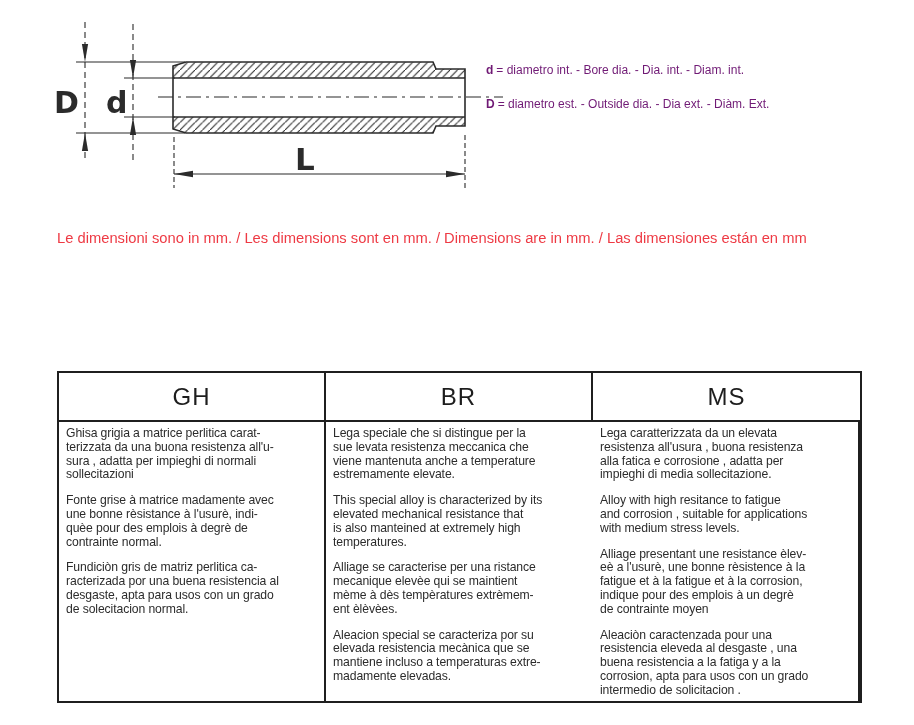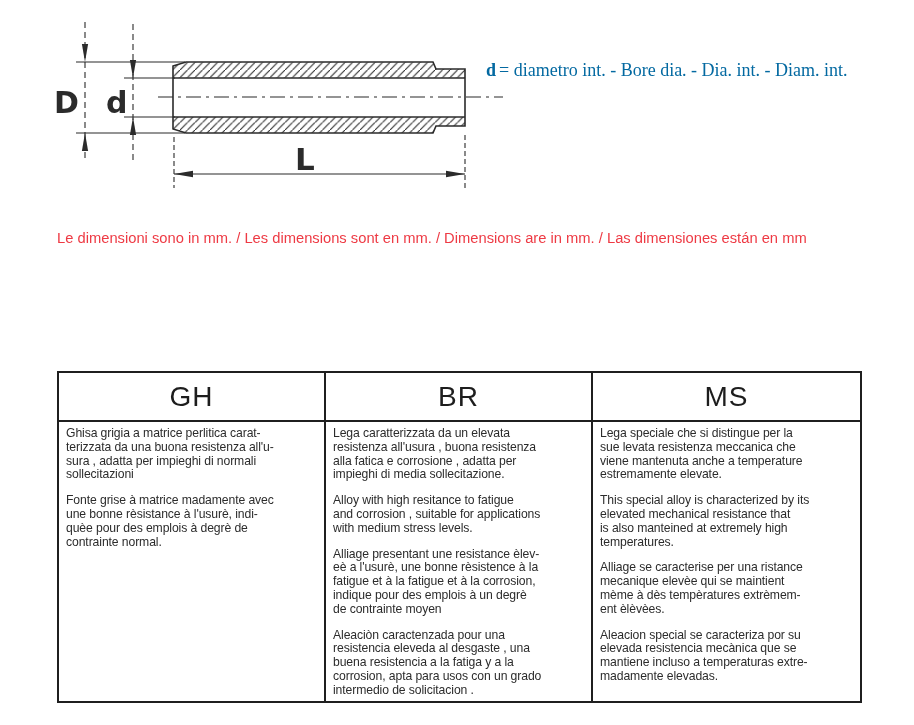--- a/index.html
+++ b/index.html
@@ -5,39 +5,39 @@
   html,body{margin:0;padding:0;}
   body{
     width:914px;height:725px;position:relative;background:#ffffff;
     font-family:"Liberation Sans", sans-serif;color:#2c2c2c;overflow:hidden;
   }
   
   .drawing{position:absolute;left:45px;top:10px;width:460px;height:200px;}
   .drawing svg{display:block;}
   .dim-label{font-family:"DejaVu Sans", sans-serif;font-weight:bold;fill:#2b2b2b;}
   
-  .legend{position:absolute;left:486px;top:60px;color:#0369a1;font-size:18px;font-family:Liberation Serif, serif;}
+  .legend{position:absolute;left:486px;top:60px;color:#701a75;font-size:12px;}
   .legend-line{height:20px;line-height:20px;margin-bottom:14px;white-space:nowrap;}
   .legend-line b{font-weight:bold;}
   .legend-line span{margin-left:3px;}
   
   .note{
     position:absolute;left:57px;top:229px;color:#ee3a44;font-size:15.5px;
     white-space:nowrap;transform:scaleX(0.95);transform-origin:left center;
   }
   
   .spec-table{
     position:absolute;left:57px;top:371px;width:805px;height:332px;
     border:2px solid #1f1f1f;box-sizing:border-box;
     display:grid;grid-template-columns:1fr 1fr 1fr;grid-template-rows:49px 1fr;
   }
   .th{
     border-right:2px solid #1f1f1f;border-bottom:2px solid #1f1f1f;
     display:flex;align-items:center;justify-content:center;
-    font-size:28px;letter-spacing:1px;color:#1d1d1d;
+    font-size:24px;letter-spacing:1px;color:#1d1d1d;
   }
   .th.last{border-right:none;}
   .td{
     border-right:2px solid #1f1f1f;padding:5px 20px 0 7px;overflow:hidden;
     font-size:12.2px;line-height:13.8px;letter-spacing:-0.1px;color:#2c2c2c;
   }
   .td.last{border-right:none;}
   .para{white-space:pre-line;margin:0 0 12px 0;}
   .para:last-child{margin-bottom:0;}
 </style>
@@ -98,69 +98,76 @@
     <text class="dim-label" x="9" y="103" font-size="30">D</text>
     <text class="dim-label" x="61" y="103" font-size="30">d</text>
     <text class="dim-label" x="250" y="160" font-size="31">L</text>
   </svg>
 </div>
 
 <div class="legend">
   <div class="legend-line">
     <b>d</b><span>= diametro int. - Bore dia. - Dia. int. - Diam. int.</span>
   </div>
+  <div class="legend-line">
+    <b>D</b><span>= diametro est. - Outside dia. - Dia ext. - Diàm. Ext.</span>
+  </div>
 </div>
 
 <div class="note">Le dimensioni sono in mm. / Les dimensions sont en mm. / Dimensions are in mm. / Las dimensiones están en mm</div>
 
 <div class="spec-table">
   <div class="th">GH</div>
   <div class="th">BR</div>
   <div class="th last">MS</div>
 
   <div class="td">
     <div class="para">Ghisa grigia a matrice perlitica carat-
 terizzata da una buona resistenza all'u-
 sura , adatta per impieghi di normali
 sollecitazioni</div>
     <div class="para">Fonte grise à matrice madamente avec
 une bonne rèsistance à l'usurè, indi-
 quèe pour des emplois à degrè de
 contrainte normal.</div>
+    <div class="para">Fundiciòn gris de matriz perlitica ca-
+racterizada por una buena resistencia al
+desgaste, apta para usos con un grado
+de solecitacion normal.</div>
+  </div>
+  <div class="td last">
+    <div class="para">Lega speciale che si distingue per la
+sue levata resistenza meccanica che
+viene mantenuta anche a temperature
+estremamente elevate.</div>
+    <div class="para">This special alloy is characterized by its
+elevated mechanical resistance that
+is also manteined at extremely high
+temperatures.</div>
+    <div class="para">Alliage se caracterise per una ristance
+mecanique elevèe qui se maintient
+mème à dès tempèratures extrèmem-
+ent èlèvèes.</div>
+    <div class="para">Aleacion special se caracteriza por su
+elevada resistencia mecànica que se
+mantiene incluso a temperaturas extre-
+madamente elevadas.</div>
   </div>
   <div class="td">
     <div class="para">Lega caratterizzata da un elevata
 resistenza all'usura , buona resistenza
 alla fatica e corrosione , adatta per
 impieghi di media sollecitazione.</div>
     <div class="para">Alloy with high resitance to fatigue
 and corrosion , suitable for applications
 with medium stress levels.</div>
     <div class="para">Alliage presentant une resistance èlev-
 eè a l'usurè, une bonne rèsistence à la
 fatigue et à la fatigue et à la corrosion,
 indique pour des emplois à un degrè
 de contrainte moyen</div>
     <div class="para">Aleaciòn caractenzada pour una
 resistencia eleveda al desgaste , una
 buena resistencia a la fatiga y a la
 corrosion, apta para usos con un grado
 intermedio de solicitacion .</div>
   </div>
-  <div class="td last">
-    <div class="para">Lega speciale che si distingue per la
-sue levata resistenza meccanica che
-viene mantenuta anche a temperature
-estremamente elevate.</div>
-    <div class="para">This special alloy is characterized by its
-elevated mechanical resistance that
-is also manteined at extremely high
-temperatures.</div>
-    <div class="para">Alliage se caracterise per una ristance
-mecanique elevèe qui se maintient
-mème à dès tempèratures extrèmem-
-ent èlèvèes.</div>
-    <div class="para">Aleacion special se caracteriza por su
-elevada resistencia mecànica que se
-mantiene incluso a temperaturas extre-
-madamente elevadas.</div>
-  </div>
 </div>
 
 </body></html>

